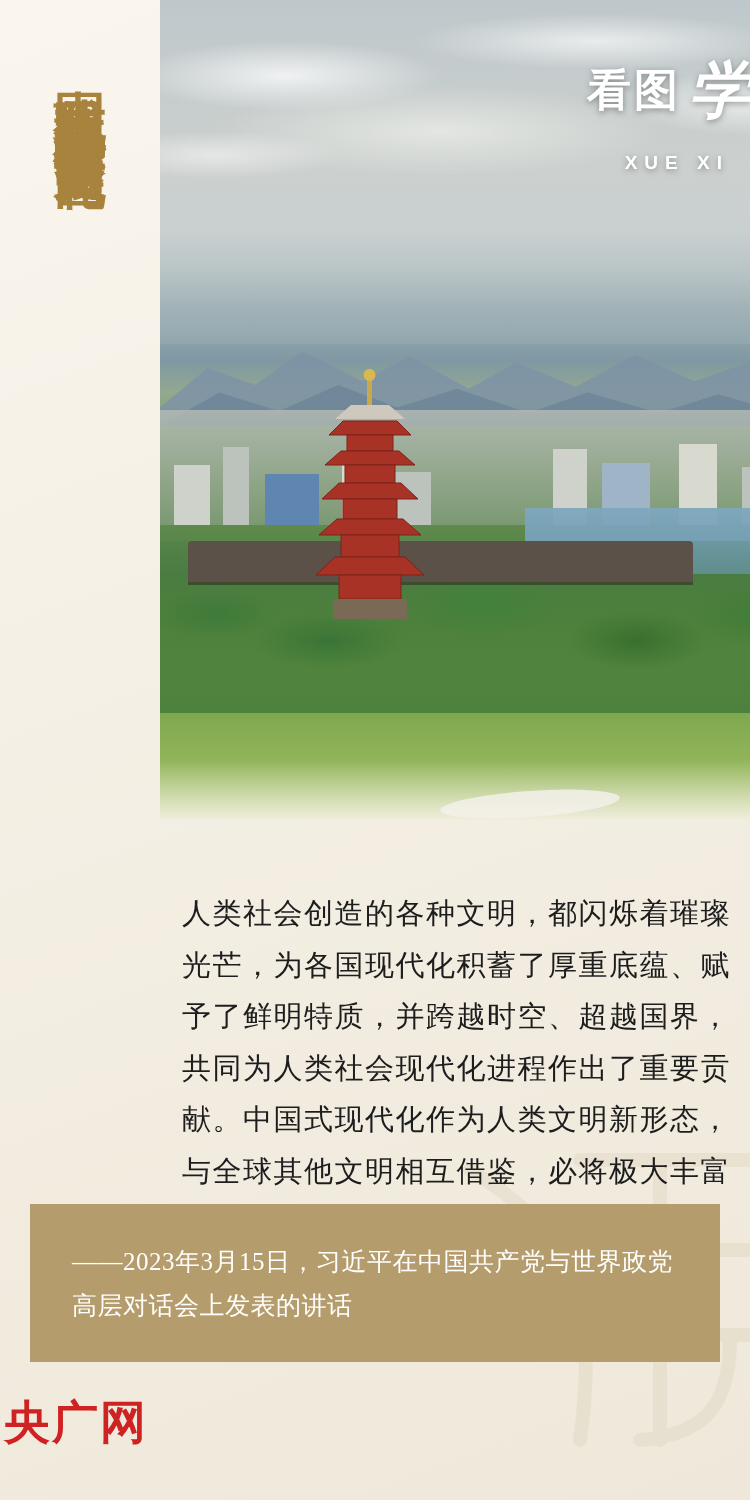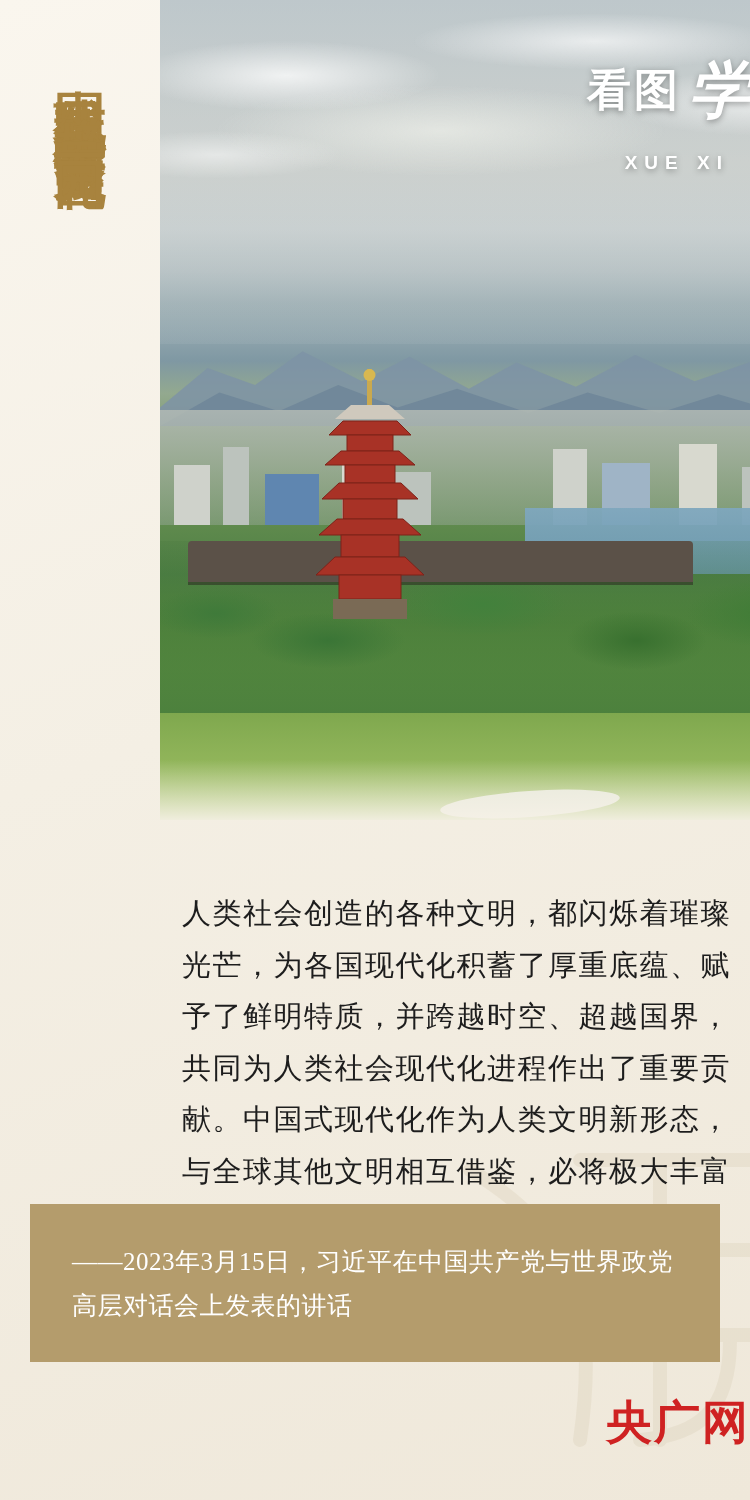--- a/index.html
+++ b/index.html
@@ -274,21 +274,21 @@
     line-height: 1.75;
     letter-spacing: 0.5px;
   }
 
   
   .footer-logo {
     position: absolute;
     left: 4px;
     right: 0;
     bottom: 46px;
-    text-align: right;
+    text-align: left;
   }
   .logo-text {
     display: inline-block;
     font-family: "Liberation Serif", "DejaVu Serif", serif;
     font-weight: bold;
     font-size: 46px;
     letter-spacing: 2px;
     color: #cf2222;
   }
 </style>

